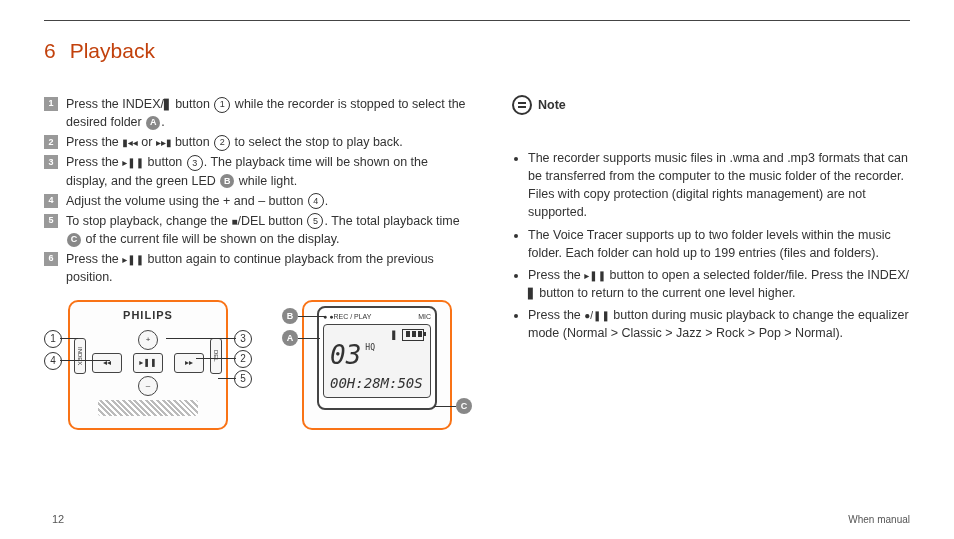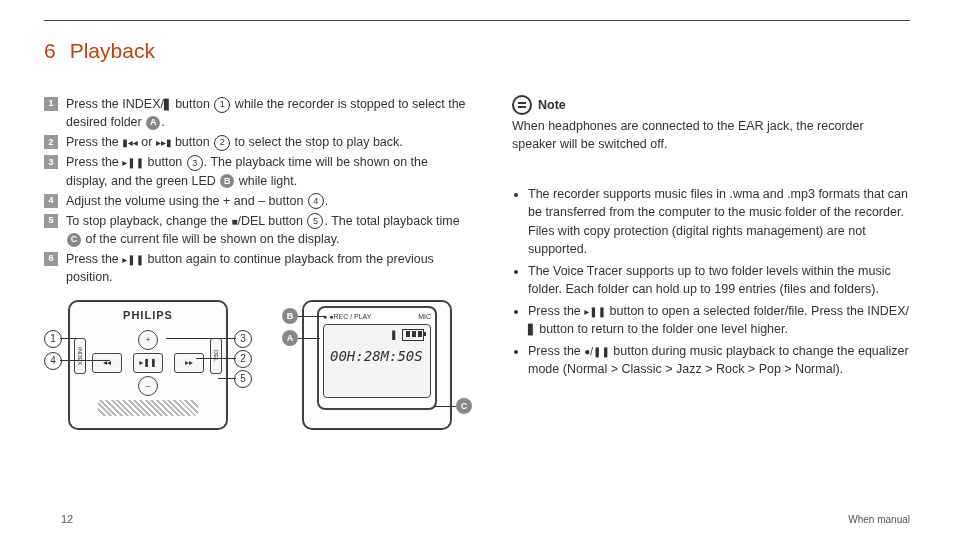--- a/index.html
+++ b/index.html
@@ -97,21 +97,21 @@
   .diagrams {
     display: flex;
     gap: 30px;
     margin-top: 14px;
     align-items: flex-start;
   }
   .diagram-wrap {
     position: relative;
   }
   .diagram-box {
-    border: 2px solid #404040;
+    border: 2px solid #f97316;
     border-radius: 10px;
     background: #fdfdfd;
     box-sizing: border-box;
   }
   
   .dA { width: 160px; height: 130px; padding: 4px 6px; position: relative; }
   .brand { font-size: 11px; font-weight: bold; text-align: center; letter-spacing: 1px; margin-top: 2px;}
   .keypad {
     margin: 6px auto 0 auto;
     width: 120px;
@@ -196,21 +196,21 @@
   }
   .note-icon {
     width:16px;height:16px;border:2px solid #333;border-radius:50%;
     display:flex;flex-direction:column;justify-content:center;gap:2px;align-items:center;
   }
   .note-icon span { width:8px;height:2px;background:#333;}
   .bullets { margin:16px 0 0 0; padding-left:16px;}
   .bullets li { margin-bottom:4px; }
 
   .footer-left {
-    position:absolute; left:61px; bottom:14px; font-size:11px; color:#555;
+    position:absolute; left:52px; bottom:14px; font-size:11px; color:#555;
   }
   .footer-right {
     position:absolute; right:44px; bottom:14px; font-size:10px; color:#555;
   }
 </style>
 </head>
 <body>
 
 <div class="page">
   <div class="rule"></div>
@@ -303,20 +303,21 @@
 
         <div class="diagram-wrap" style="padding:0 20px;">
           <div class="diagram-box dB">
             <div class="screen-frame">
               <div class="screen-top">
                 <span>● <span>●REC / PLAY</span></span>
                 <span>MIC</span>
               </div>
               <div class="lcd">
                 <div class="row1">▋ <span class="batt"><span class="bar"></span><span class="bar"></span><span class="bar"></span></span></div>
+                <div><span class="big">03</span><span class="hq">HQ</span></div>
                 <div class="time">00H:28M:50S</div>
               </div>
             </div>
           </div>
           <span class="callout-letter" style="left:0;top:8px">B</span>
           <span class="lead" style="left:16px;top:16px;width:28px;height:1px"></span>
           <span class="callout-letter" style="left:0;top:30px">A</span>
           <span class="lead" style="left:16px;top:38px;width:22px;height:1px"></span>
           <span class="callout-letter" style="right:0;top:98px">C</span>
           <span class="lead" style="right:16px;top:106px;width:22px;height:1px"></span>
@@ -326,31 +327,28 @@
     </div>
 
     <div class="col">
       <div class="note-head">
         <span class="note-icon">
             <span></span>
             <span></span>
           </span>
         <span>Note</span>
       </div>
-      <div>
-        <span>When headphones are connected to the </span><span class="b">EAR</span><span> jack, the recorder speaker will be switched off.</span>
-      </div>
 
       <div style="height:16px"></div>
 
       <ul class="bullets">
         <li>The recorder supports music files in .wma and .mp3 formats that can be transferred from the computer to the music folder of the recorder. Files with copy protection (digital rights management) are not supported.</li>
         <li>The Voice Tracer supports up to two folder levels within the music folder. Each folder can hold up to 199 entries (files and folders).</li>
         <li>
-          <span>Press the </span><span class="b icon-sym">▸❚❚</span><span> button to open a selected folder/file. Press the </span><span class="b">INDEX/</span><span class="icon-sym">▋</span><span> button to return to the folder one level higher.</span>
+          <span>Press the </span><span class="b icon-sym">▸❚❚</span><span> button to open a selected folder/file. Press the </span><span class="b">INDEX/</span><span class="icon-sym">▋</span><span> button to return to the current one level higher.</span>
         </li>
         <li>
           <span>Press the </span><span class="b icon-sym">●/❚❚</span><span> button during music playback to change the equalizer mode (Normal &gt; Classic &gt; Jazz &gt; Rock &gt; Pop &gt; Normal).</span>
         </li>
       </ul>
     </div>
   </div>
 
   <div class="footer-left">12</div>
   <div class="footer-right">When manual</div>

